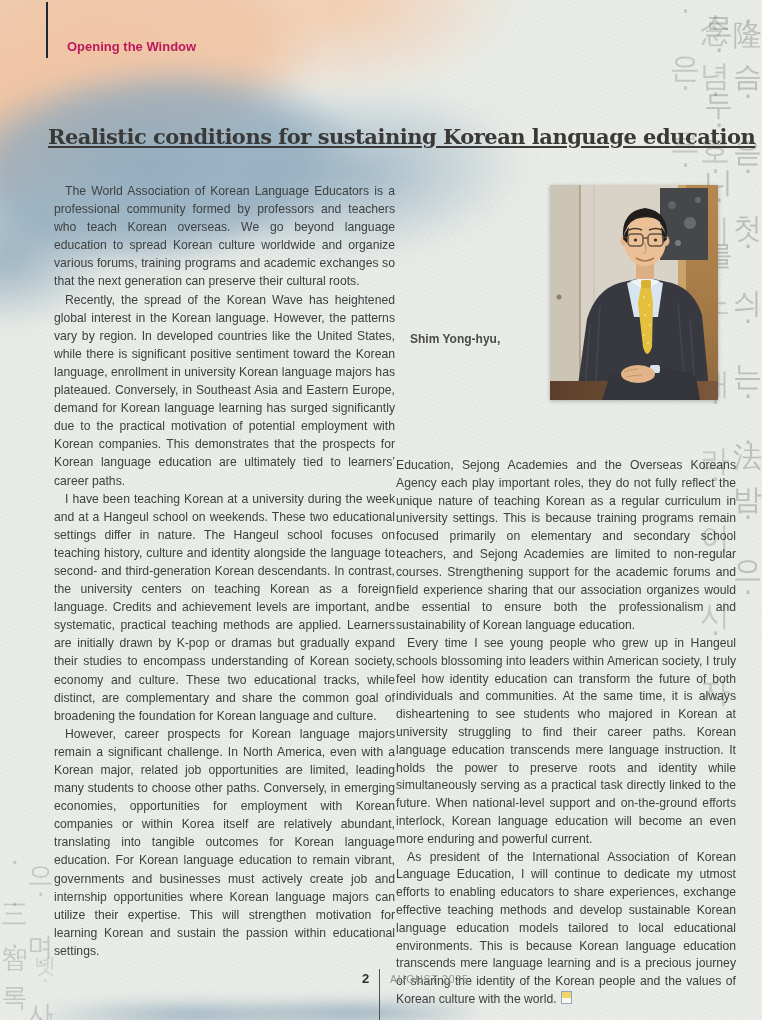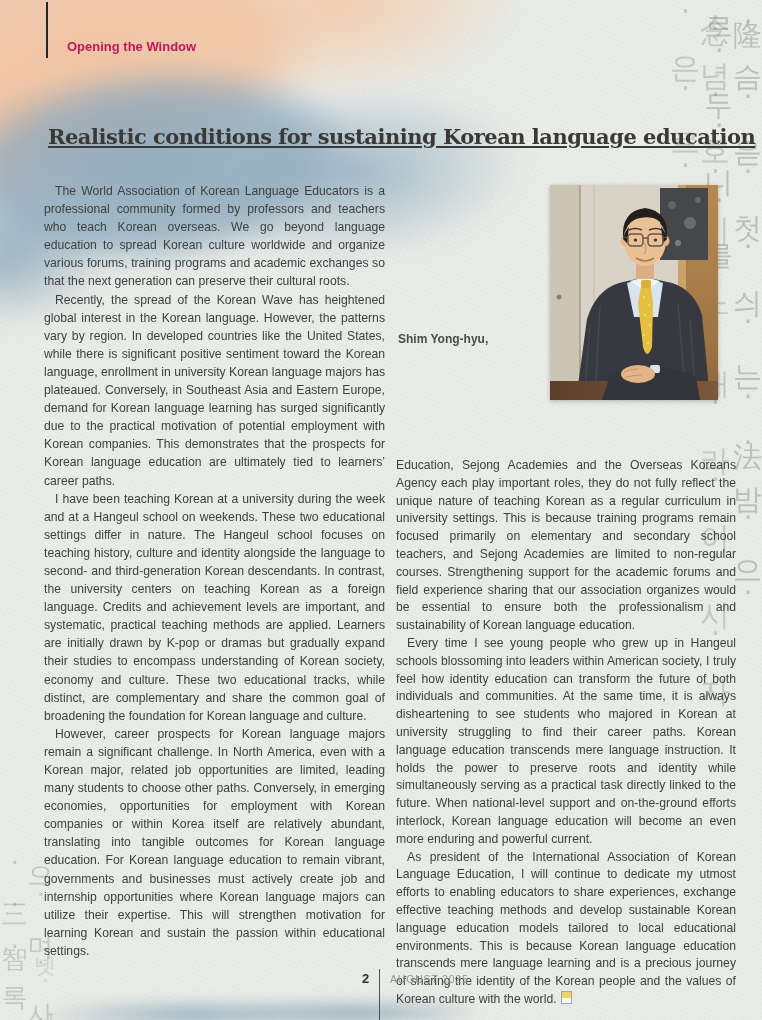--- a/index.html
+++ b/index.html
@@ -50,27 +50,27 @@
   
   .kicker-bar{position:absolute;left:46px;top:2px;width:2px;height:56px;background:#1f2732;z-index:2;}
   .kicker{position:absolute;left:67px;top:39px;z-index:2;font-size:13px;font-weight:bold;color:#be185d;}
   .page-title{
     position:absolute;left:48px;top:110px;width:712px;z-index:2;
     font-family:"DejaVu Serif","Liberation Serif",serif;
     font-weight:bold;font-size:21px;letter-spacing:-0.5px;color:#3a3937;white-space:nowrap;text-decoration:underline;
   }
   
   .col{position:absolute;z-index:2;text-align:justify;color:#3e4140;font-size:12.2px;}
-  #left-col{left:44px;top:182px;width:341px;line-height:18.1px;}
+  #left-col{left:54px;top:182px;width:341px;line-height:18.1px;}
   #right-col{left:396px;top:429px;width:340px;line-height:17.8px;}
   .col p{margin:0;text-indent:11px;}
   #right-col p:first-child{text-indent:0;margin-top:28px;}
   
   .caption{position:absolute;left:397px;top:332px;width:152px;z-index:2;}
-  .caption-name{font-size:12px;font-weight:bold;color:#4a4c4b;margin:0 0 3px 1px;}
+  .caption-name{font-size:12px;font-weight:bold;color:#4a4c4b;margin:0 0 3px 13px;}
   .caption-role{font-size:9px;line-height:12.6px;color:#6e7170;margin:0;}
   
   .photo{
     position:absolute;left:550px;top:185px;width:168px;height:215px;z-index:3;
     box-shadow:0 1px 4px rgba(0,0,0,0.25);
   }
   .photo svg{display:block;}
   
   .end-mark{
     display:inline-block;width:9px;height:11px;margin-left:4px;vertical-align:-1px;

